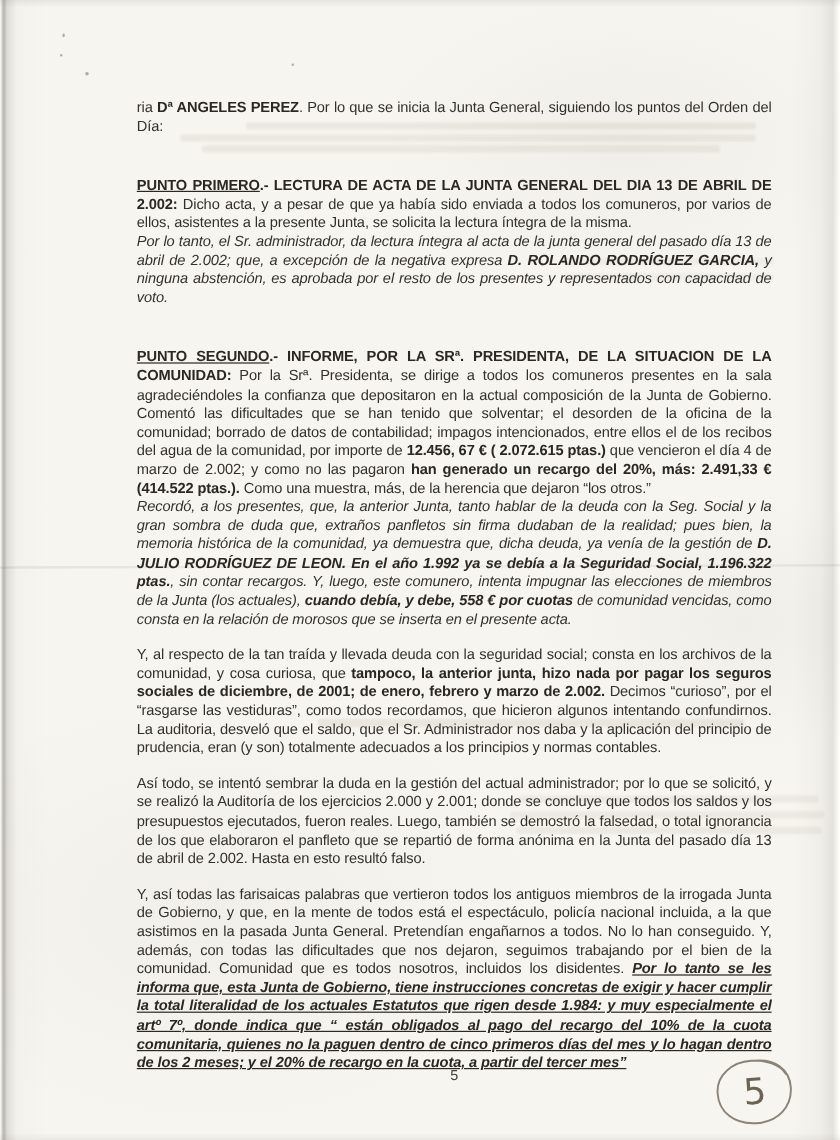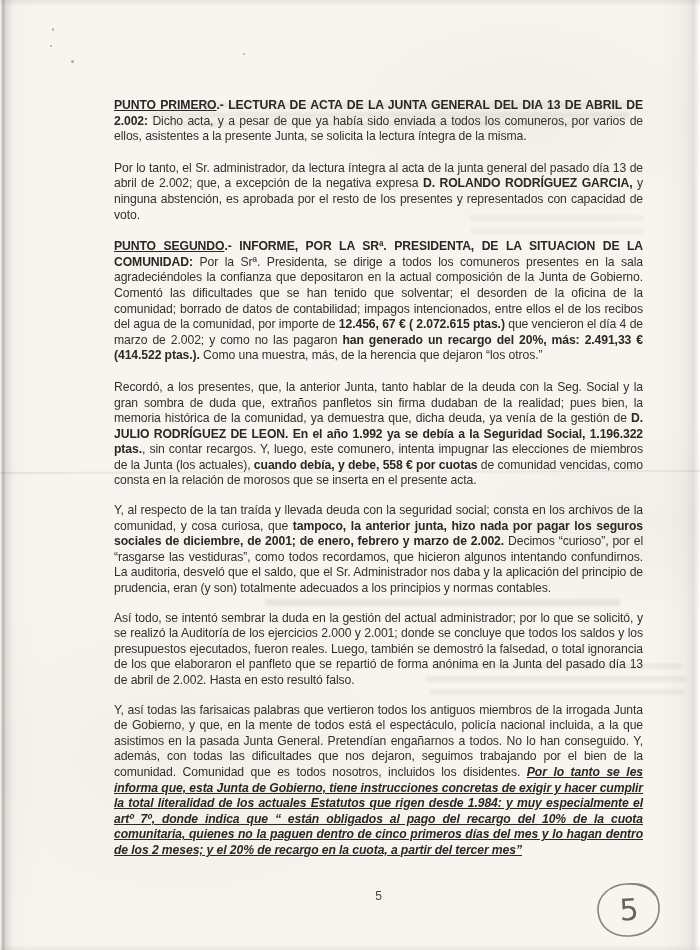--- a/index.html
+++ b/index.html
@@ -30,22 +30,22 @@
     transform:rotate(-0.15deg);
   }
   .text-col{
     position:absolute;left:114px;top:82px;width:529px;
     color:#34312c;
     font-size:12.2px;line-height:15.6px;letter-spacing:-0.1px;
     text-align:justify;
   }
   .para{margin:14px 0 0 0;}
   .para:first-child{margin-top:0;}
-  .para.gap-lg{margin-top:16px;}
-  .para.gap-sm{margin-top:16px;}
+  .para.gap-lg{margin-top:34px;}
+  .para.gap-sm{margin-top:0;font-style:italic;}
   .s-b{font-weight:bold;color:#2b2823;}
   .s-bu{font-weight:bold;text-decoration:underline;color:#2b2823;}
   .s-biu{font-weight:bold;font-style:italic;text-decoration:underline;color:#2b2823;margin-top:48px;}
   .page-footer{
     position:absolute;left:114px;top:889px;width:529px;
     text-align:center;font-size:12px;color:#45423c;
   }
   .bleed{
     position:absolute;border-radius:2px;
     background:#8a7f63;filter:blur(1.1px);
@@ -71,20 +71,21 @@
 
   <div class="speck" style="left:52px;top:28px;width:2px;height:3px;"></div>
   <div class="speck" style="left:50px;top:45px;width:2px;height:2px;"></div>
   <div class="speck" style="left:71px;top:60px;width:3px;height:3px;"></div>
   <div class="speck" style="left:243px;top:53px;width:2px;height:2px;"></div>
   <div class="speck" style="left:421px;top:167px;width:3px;height:3px;opacity:0.5;"></div>
 
   <div class="fold-line"></div>
 
   <div class="text-col">
+      <p class="para"><span>ria </span><span class="s-b">Dª ANGELES PEREZ</span><span>. Por lo que se inicia la Junta General, siguiendo los puntos del Orden del Día:</span></p>
       <p class="para gap-lg"><span class="s-bu">PUNTO PRIMERO</span><span class="s-b">.- LECTURA DE ACTA DE LA JUNTA GENERAL DEL DIA 13 DE ABRIL DE 2.002: </span><span>Dicho acta, y a pesar de que ya había sido enviada a todos los comuneros, por varios de ellos, asistentes a la presente Junta, se solicita la lectura íntegra de la misma.</span></p>
       <p class="para gap-sm"><span>Por lo tanto, el Sr. administrador, da lectura íntegra al acta de la junta general del pasado día 13 de abril de 2.002; que, a excepción de la negativa expresa </span><span class="s-b">D. ROLANDO RODRÍGUEZ GARCIA,</span><span> y ninguna abstención, es aprobada por el resto de los presentes y representados con capacidad de voto.</span></p>
       <p class="para gap-lg"><span class="s-bu">PUNTO SEGUNDO</span><span class="s-b">.- INFORME, POR LA SRª. PRESIDENTA, DE LA SITUACION DE LA COMUNIDAD: </span><span>Por la Srª. Presidenta, se dirige a todos los comuneros presentes en la sala agradeciéndoles la confianza que depositaron en la actual composición de la Junta de Gobierno. Comentó las dificultades que se han tenido que solventar; el desorden de la oficina de la comunidad; borrado de datos de contabilidad; impagos intencionados, entre ellos el de los recibos del agua de la comunidad, por importe de </span><span class="s-b">12.456, 67 € ( 2.072.615 ptas.)</span><span> que vencieron el día 4 de marzo de 2.002; y como no las pagaron </span><span class="s-b">han generado un recargo del 20%, más: 2.491,33 € (414.522 ptas.).</span><span> Como una muestra, más, de la herencia que dejaron “los otros.”</span></p>
       <p class="para gap-sm"><span>Recordó, a los presentes, que, la anterior Junta, tanto hablar de la deuda con la Seg. Social y la gran sombra de duda que, extraños panfletos sin firma dudaban de la realidad; pues bien, la memoria histórica de la comunidad, ya demuestra que, dicha deuda, ya venía de la gestión de </span><span class="s-b">D. JULIO RODRÍGUEZ DE LEON. En el año 1.992 ya se debía a la Seguridad Social, 1.196.322 ptas.</span><span>, sin contar recargos. Y, luego, este comunero, intenta impugnar las elecciones de miembros de la Junta (los actuales), </span><span class="s-b">cuando debía, y debe, 558 € por cuotas</span><span> de comunidad vencidas, como consta en la relación de morosos que se inserta en el presente acta.</span></p>
       <p class="para"><span>Y, al respecto de la tan traída y llevada deuda con la seguridad social; consta en los archivos de la comunidad, y cosa curiosa, que </span><span class="s-b">tampoco, la anterior junta, hizo nada por pagar los seguros sociales de diciembre, de 2001; de enero, febrero y marzo de 2.002.</span><span> Decimos “curioso”, por el “rasgarse las vestiduras”, como todos recordamos, que hicieron algunos intentando confundirnos. La auditoria, desveló que el saldo, que el Sr. Administrador nos daba y la aplicación del principio de prudencia, eran (y son) totalmente adecuados a los principios y normas contables.</span></p>
       <p class="para"><span>Así todo, se intentó sembrar la duda en la gestión del actual administrador; por lo que se solicitó, y se realizó la Auditoría de los ejercicios 2.000 y 2.001; donde se concluye que todos los saldos y los presupuestos ejecutados, fueron reales. Luego, también se demostró la falsedad, o total ignorancia de los que elaboraron el panfleto que se repartió de forma anónima en la Junta del pasado día 13 de abril de 2.002. Hasta en esto resultó falso.</span></p>
       <p class="para"><span>Y, así todas las farisaicas palabras que vertieron todos los antiguos miembros de la irrogada Junta de Gobierno, y que, en la mente de todos está el espectáculo, policía nacional incluida, a la que asistimos en la pasada Junta General. Pretendían engañarnos a todos. No lo han conseguido. Y, además, con todas las dificultades que nos dejaron, seguimos trabajando por el bien de la comunidad. Comunidad que es todos nosotros, incluidos los disidentes. </span><span class="s-biu">Por lo tanto se les informa que, esta Junta de Gobierno, tiene instrucciones concretas de exigir y hacer cumplir la total literalidad de los actuales Estatutos que rigen desde 1.984: y muy especialmente el artº 7º, donde indica que “ están obligados al pago del recargo del 10% de la cuota comunitaria, quienes no la paguen dentro de cinco primeros días del mes y lo hagan dentro de los 2 meses; y el 20% de recargo en la cuota, a partir del tercer mes”</span></p>
     </div>
 
   <div class="page-footer">5</div>

